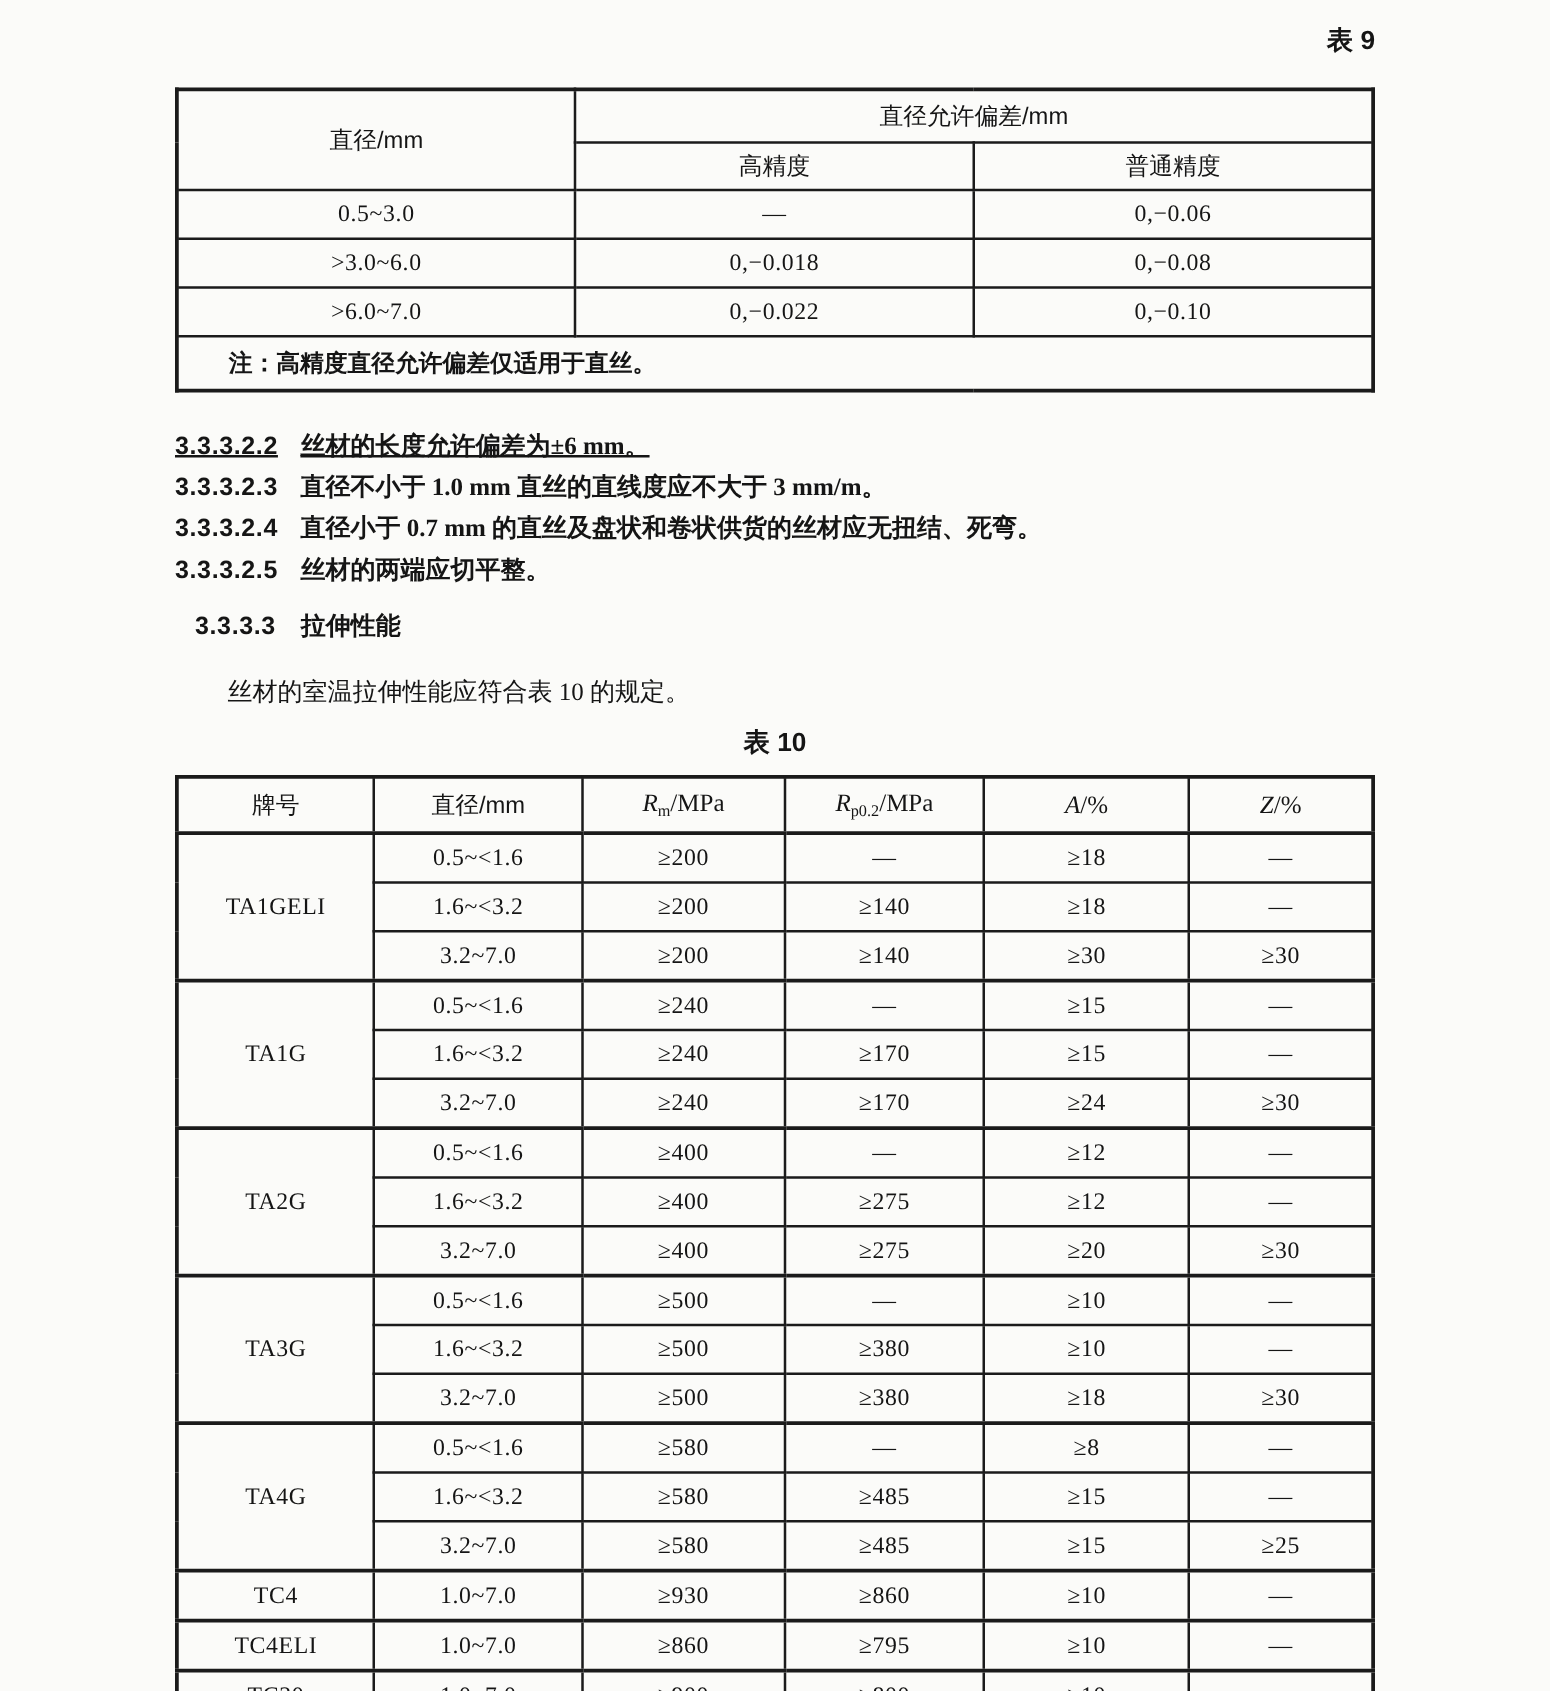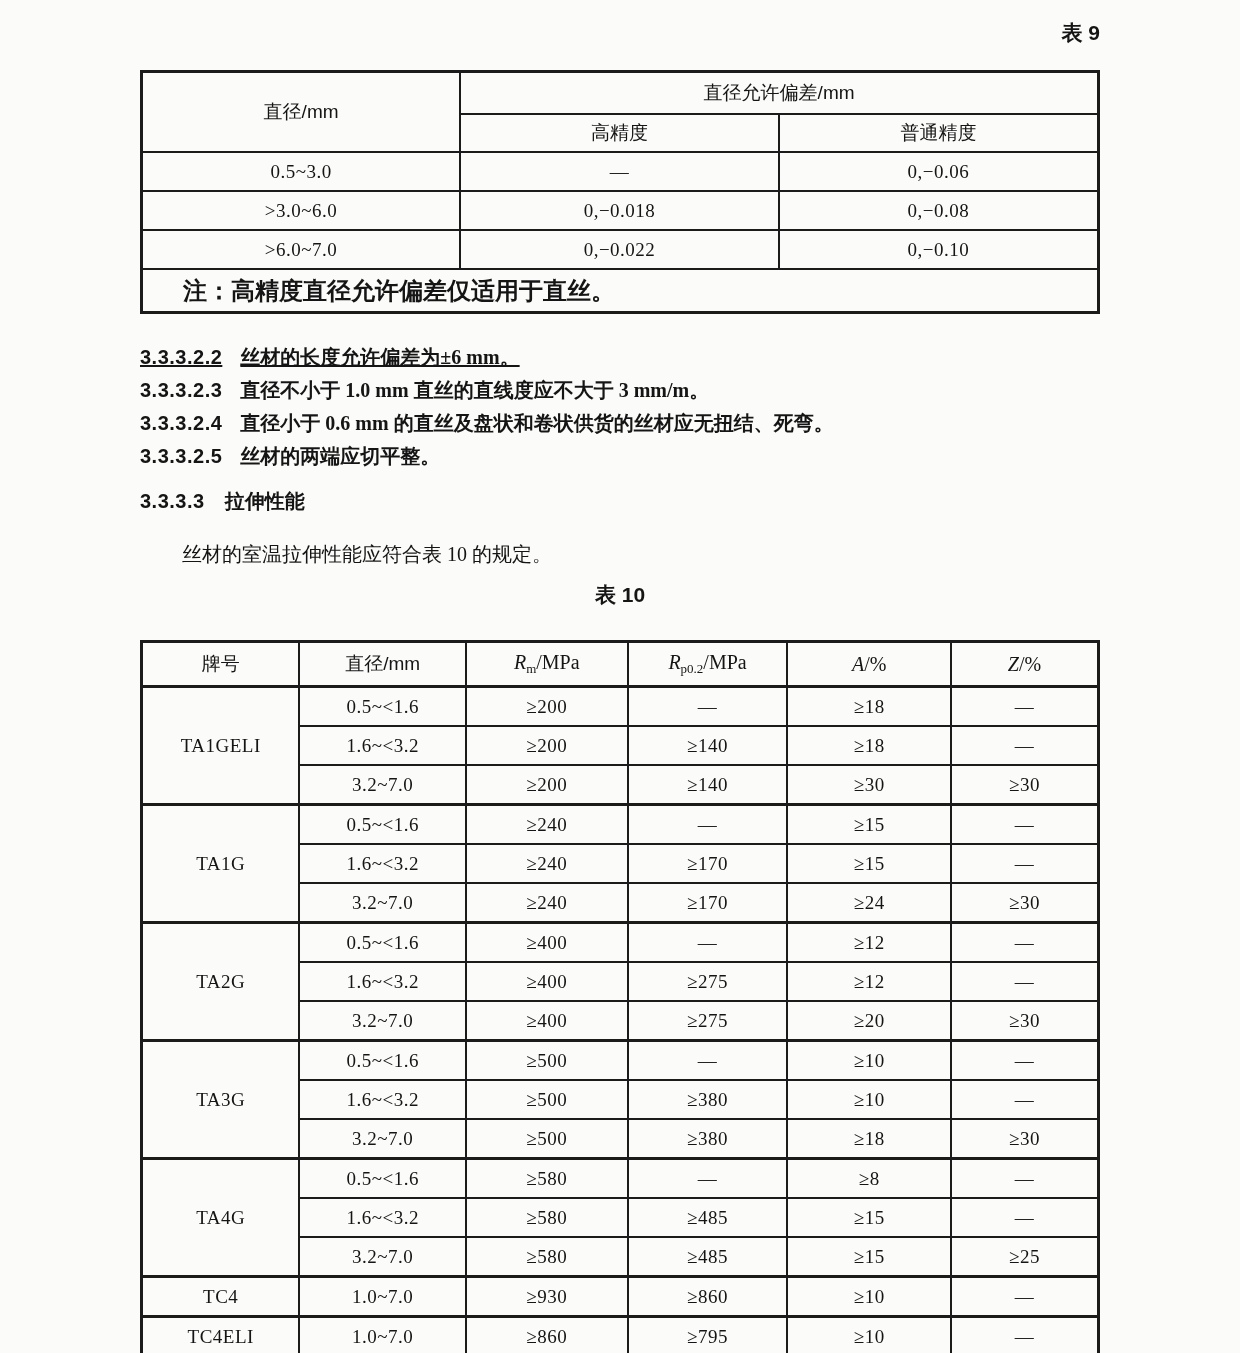--- a/index.html
+++ b/index.html
@@ -18,21 +18,21 @@
     padding-top: 20px;
   }
   .tbl-title {
     text-align: center;
     font-family: "Liberation Sans", sans-serif;
     font-weight: bold;
     font-size: 21px;
     line-height: 26px;
   }
   .tbl-title.t9-title { margin-bottom: 24px; text-align: right; }
-  .tbl-title.t10-title { margin-top: 14px; margin-bottom: 32px; }
+  .tbl-title.t10-title { margin-top: 14px; margin-bottom: 12px; }
 
   table {
     border-collapse: collapse;
     table-layout: fixed;
     width: 960px;
     border: 3px solid #1b1b1b;
   }
   th, td {
     border: 2px solid #1b1b1b;
     text-align: center;
@@ -53,40 +53,40 @@
   
   .t9 thead tr.h1 th { height: 40px; }
   .t9 thead tr.h2 th { height: 36px; }
   .t9 tbody td { height: 37px; }
   .t9 tr.note-row td {
     height: 41px;
     text-align: left;
     padding-left: 40px;
     font-family: "Liberation Sans", sans-serif;
     font-weight: bold;
-    font-size: 24px;
+    font-size: 19px;
     letter-spacing: 0;
   }
 
   
   .clause {
     margin: 0 0 6px 0;
     font-size: 20px;
     line-height: 27px;
     font-weight: 600;
   }
   .clause:first-of-type { margin-top: 30px; text-decoration: underline; }
   .clause .num {
     font-family: "Liberation Sans", sans-serif;
     font-weight: bold;
     margin-right: 18px;
     letter-spacing: 0.5px;
   }
   .heading {
-    margin: 18px 0 0 0;
+    margin: 18px 0 0 16px;
     font-size: 20px;
     line-height: 27px;
     font-family: "Liberation Sans", sans-serif;
     font-weight: bold;
   }
   .heading .num { margin-right: 20px; letter-spacing: 0.5px; }
   .intro {
     margin: 26px 0 0 0;
     font-size: 20px;
     line-height: 27px;
@@ -158,21 +158,21 @@
     </tbody>
   </table>
 
   <p class="clause">
     <span class="num">3.3.3.2.2</span><span>丝材的长度允许偏差为±6 mm。</span>
   </p>
   <p class="clause">
     <span class="num">3.3.3.2.3</span><span>直径不小于 1.0 mm 直丝的直线度应不大于 3 mm/m。</span>
   </p>
   <p class="clause">
-    <span class="num">3.3.3.2.4</span><span>直径小于 0.6 mm 的直丝及盘状和卷状供货的丝材应无扭结、死弯。</span>
+    <span class="num">3.3.3.2.4</span><span>直径小于 0.7 mm 的直丝及盘状和卷状供货的丝材应无扭结、死弯。</span>
   </p>
   <p class="clause">
     <span class="num">3.3.3.2.5</span><span>丝材的两端应切平整。</span>
   </p>
 
   <p class="heading">
     <span class="num">3.3.3.3</span><span>拉伸性能</span>
   </p>
 
   <p class="intro">丝材的室温拉伸性能应符合表 10 的规定。</p>

